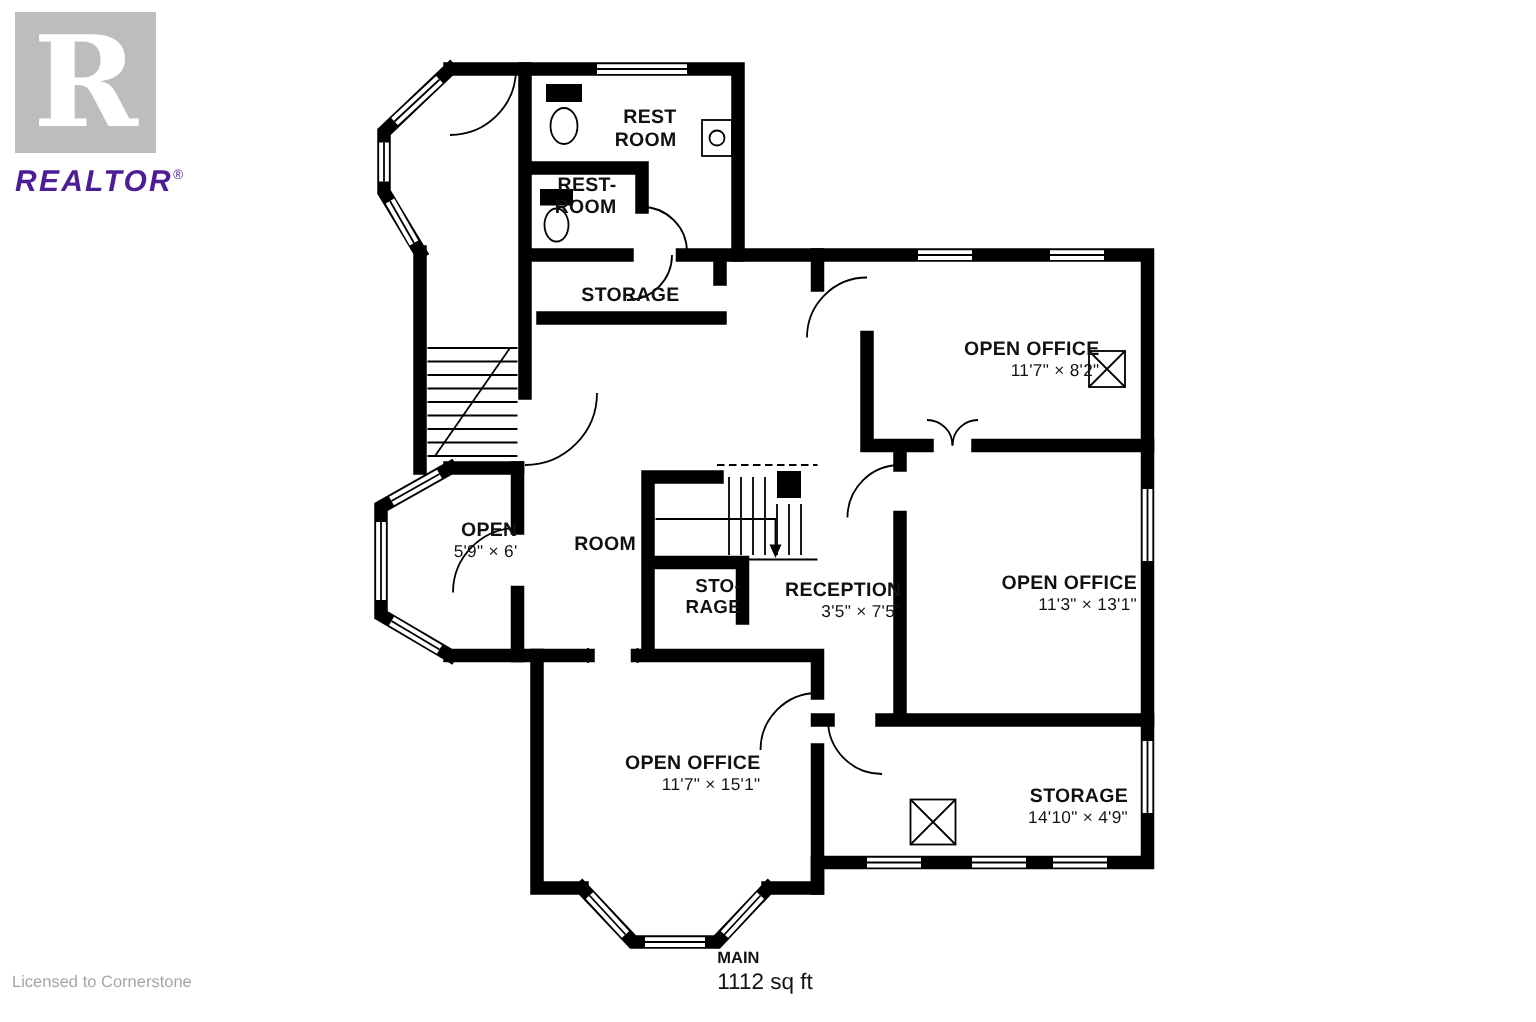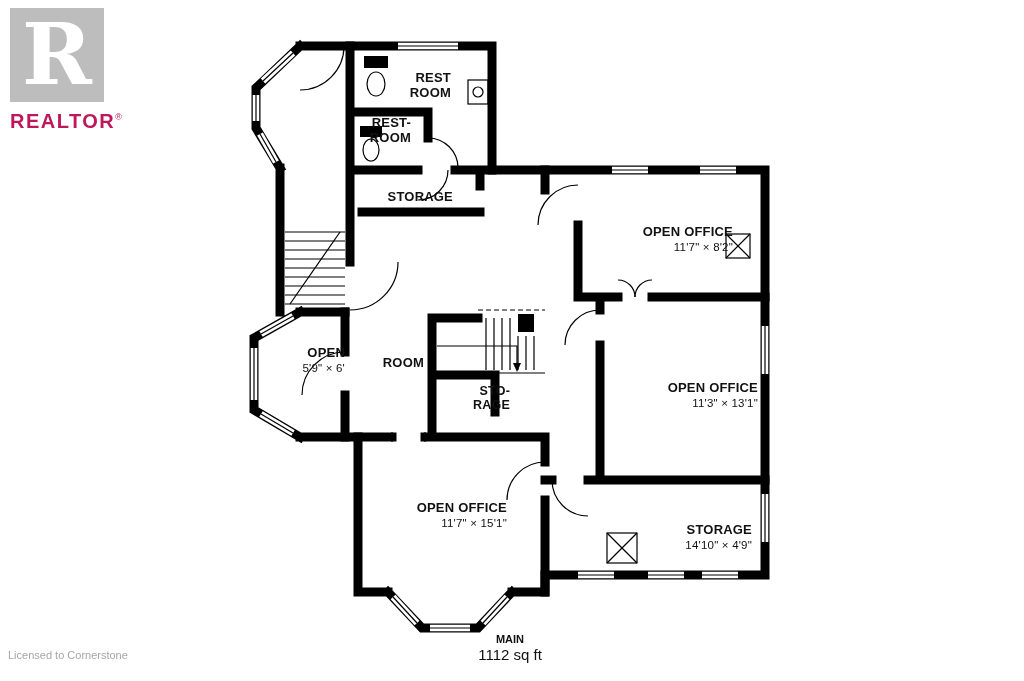--- a/index.html
+++ b/index.html
@@ -11,24 +11,24 @@
   .wline{stroke:#000;stroke-width:1.2;fill:none;}
   .dash{stroke:#000;stroke-width:1.2;fill:none;stroke-dasharray:5 3;}
 
   .room-label{position:absolute;transform:translate(-50%,-50%);text-align:right;line-height:1.15;}
   .rname{font-weight:700;font-size:13px;letter-spacing:.2px;}
   .rdims{font-weight:400;font-size:11.5px;margin-top:1px;letter-spacing:.2px;}
 
   .logo{position:absolute;left:10px;top:8px;width:130px;}
   .logo-box{width:94px;height:94px;background:#bdbdbd;display:flex;align-items:center;justify-content:center;}
   .logo-box span{color:#ffffff;font-family:"DejaVu Serif",serif;font-weight:700;font-size:84px;line-height:1;}
-  .logo-text{margin-top:8px;color:#be185d;font-size:20px;font-weight:700;letter-spacing:1.5px;}
+  .logo-text{margin-top:8px;color:#4c1d95;font-size:20px;font-weight:700;letter-spacing:1.5px;font-style:italic;}
   .logo-text sup{font-size:9px;font-weight:400;}
 
-  .floor-label{position:absolute;left:510px;top:648px;transform:translate(-50%,-50%);text-align:center;}
+  .floor-label{position:absolute;left:510px;top:648px;transform:translate(-50%,-50%);}
   .floor-name{font-weight:700;font-size:11px;}
   .floor-area{font-size:15px;margin-top:1px;}
 
   .license{position:absolute;left:8px;bottom:20px;color:#a6a6a6;font-size:11px;}
 </style>
 </head>
 <body>
 
 <div class="canvas">
 
@@ -167,24 +167,28 @@
 
   <div class="room-label" style="left:300px;top:361px;width:90px">
     <div class="rname">OPEN</div>
     <div class="rdims">5'9" × 6'</div>
   </div>
 
   <div class="room-label" style="left:389px;top:363px;width:70px">
     <div class="rname">ROOM</div>
   </div>
 
-  <div class="room-label" style="left:488px;top:398px;width:44px">
+  <div class="room-label" style="left:472px;top:398px;width:44px">
     <div class="rname" style="font-size:12.5px">STO-RAGE</div>
   </div>
 
+  <div class="room-label" style="left:551px;top:401px;width:100px">
+    <div class="rname">RECEPTION</div>
+    <div class="rdims">3'5" × 7'5"</div>
+  </div>
 
   <div class="room-label" style="left:693px;top:396px;width:130px">
     <div class="rname">OPEN OFFICE</div>
     <div class="rdims">11'3" × 13'1"</div>
   </div>
 
   <div class="room-label" style="left:442px;top:516px;width:130px">
     <div class="rname">OPEN OFFICE</div>
     <div class="rdims">11'7" × 15'1"</div>
   </div>

